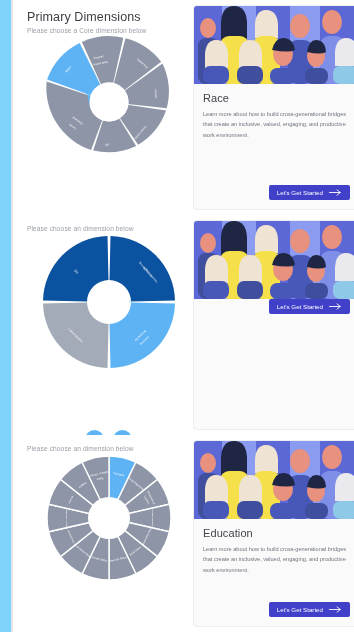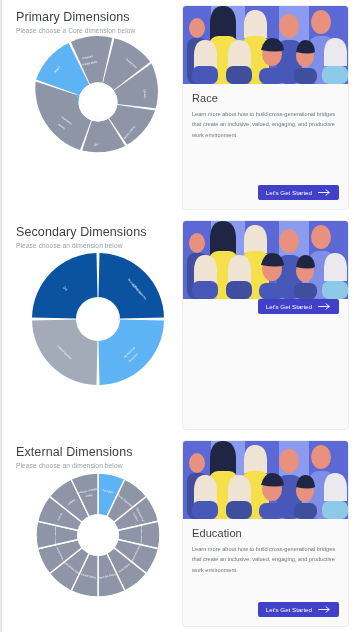--- a/index.html
+++ b/index.html
@@ -2,21 +2,21 @@
 <html><head>
 <meta charset="utf-8">
 <style>
   * { box-sizing: border-box; margin: 0; padding: 0; }
   html, body {
     width: 354px; height: 632px;
     background: #f2f3f5;
     font-family: "Liberation Sans", sans-serif;
     overflow: hidden;
   }
-  .page { width: 304px; height: 632px; position: relative; background: #7dd3fc; }
+  .page { width: 304px; height: 632px; position: relative; background: #7dd3fc; padding-left: 11px; }
 
   .section {
     position: relative;
     width: 354px;
     display: flex;
     align-items: flex-start;
     background: #ffffff;
     border-left: 2px solid #e3e5e8;
   }
   .sec-1 { height: 215px; }
@@ -205,21 +205,20 @@
               <path d="M0.5 3.5 L11 3.5 M8 0.9 L11.4 3.5 L8 6.1" fill="none" stroke="#ffffff" stroke-width="0.9" stroke-linecap="round" stroke-linejoin="round"></path>
             </svg>
           </button>
         </div>
       </div>
     </div>
   </div>
 
   <div class="section sec-2">
     <div class="left-pane">
-      <div class="sec-title">Secondary Dimensions</div>
       <div class="sec-sub">Please choose an dimension below</div>
 
       <div class="wheel-wrap">
         <svg class="wheel" width="150" height="136" viewBox="0 0 150 136">
           <g transform="translate(75,68)">
 
             <path d="M 0 0 L -1.5 -66 A 66 66 0 0 0 -66 -1.5 L 0 0 Z" fill="#0b52a0"></path>
 
             <path d="M 0 0 L 66 -1.5 A 66 66 0 0 0 1.5 -66 L 0 0 Z" fill="#0b52a0"></path>
 
@@ -297,21 +296,20 @@
               <path d="M0.5 3.5 L11 3.5 M8 0.9 L11.4 3.5 L8 6.1" fill="none" stroke="#ffffff" stroke-width="0.9" stroke-linecap="round" stroke-linejoin="round"></path>
             </svg>
           </button>
         </div>
       </div>
     </div>
   </div>
 
   <div class="section sec-3">
     <div class="left-pane">
-      <div class="sec-title">External Dimensions</div>
       <div class="sec-sub">Please choose an dimension below</div>
 
       <div class="wheel-wrap">
         <svg class="wheel" width="150" height="128" viewBox="0 0 150 128">
           <g transform="translate(75,64)">
 
             <g stroke="#ffffff" stroke-width="1.4">
               <path d="M0 0 L13.8 -60.4 A62 62 0 0 0 -13.8 -60.4 Z" fill="#5eb3f5" transform="rotate(12.86)"></path>
               <path d="M0 0 L13.8 -60.4 A62 62 0 0 0 -13.8 -60.4 Z" fill="#8d95a6" transform="rotate(38.57)"></path>
               <path d="M0 0 L13.8 -60.4 A62 62 0 0 0 -13.8 -60.4 Z" fill="#8d95a6" transform="rotate(64.29)"></path>

